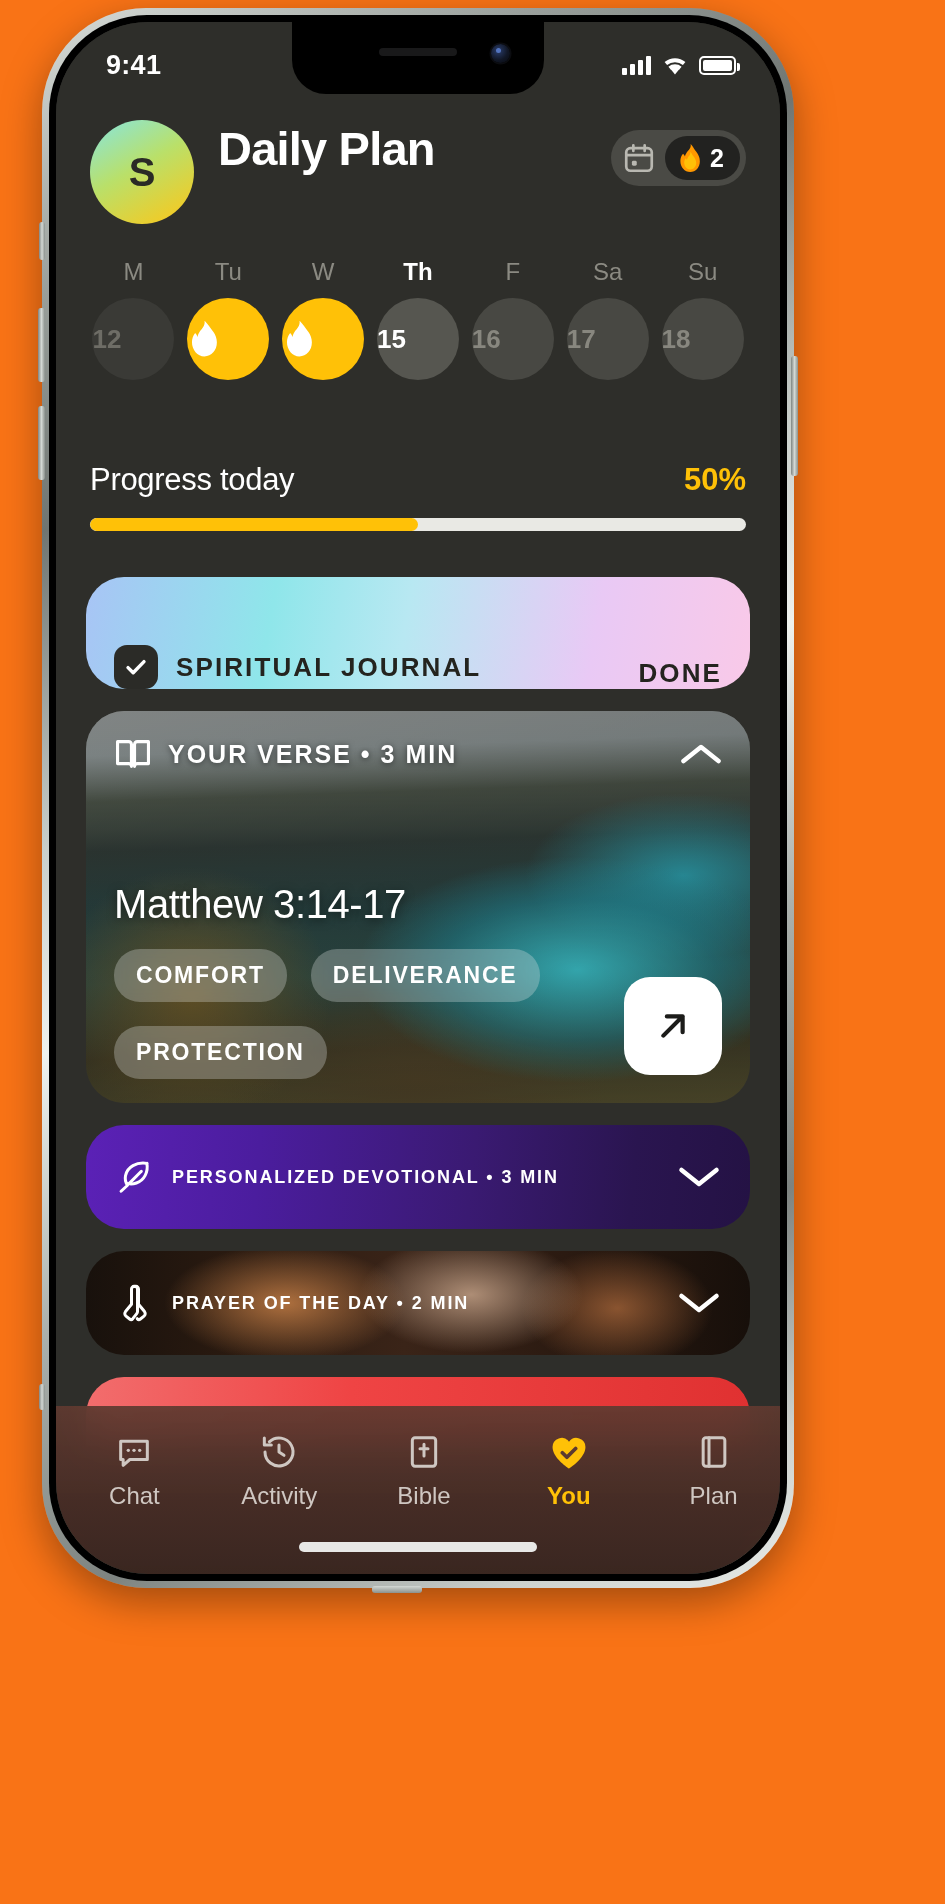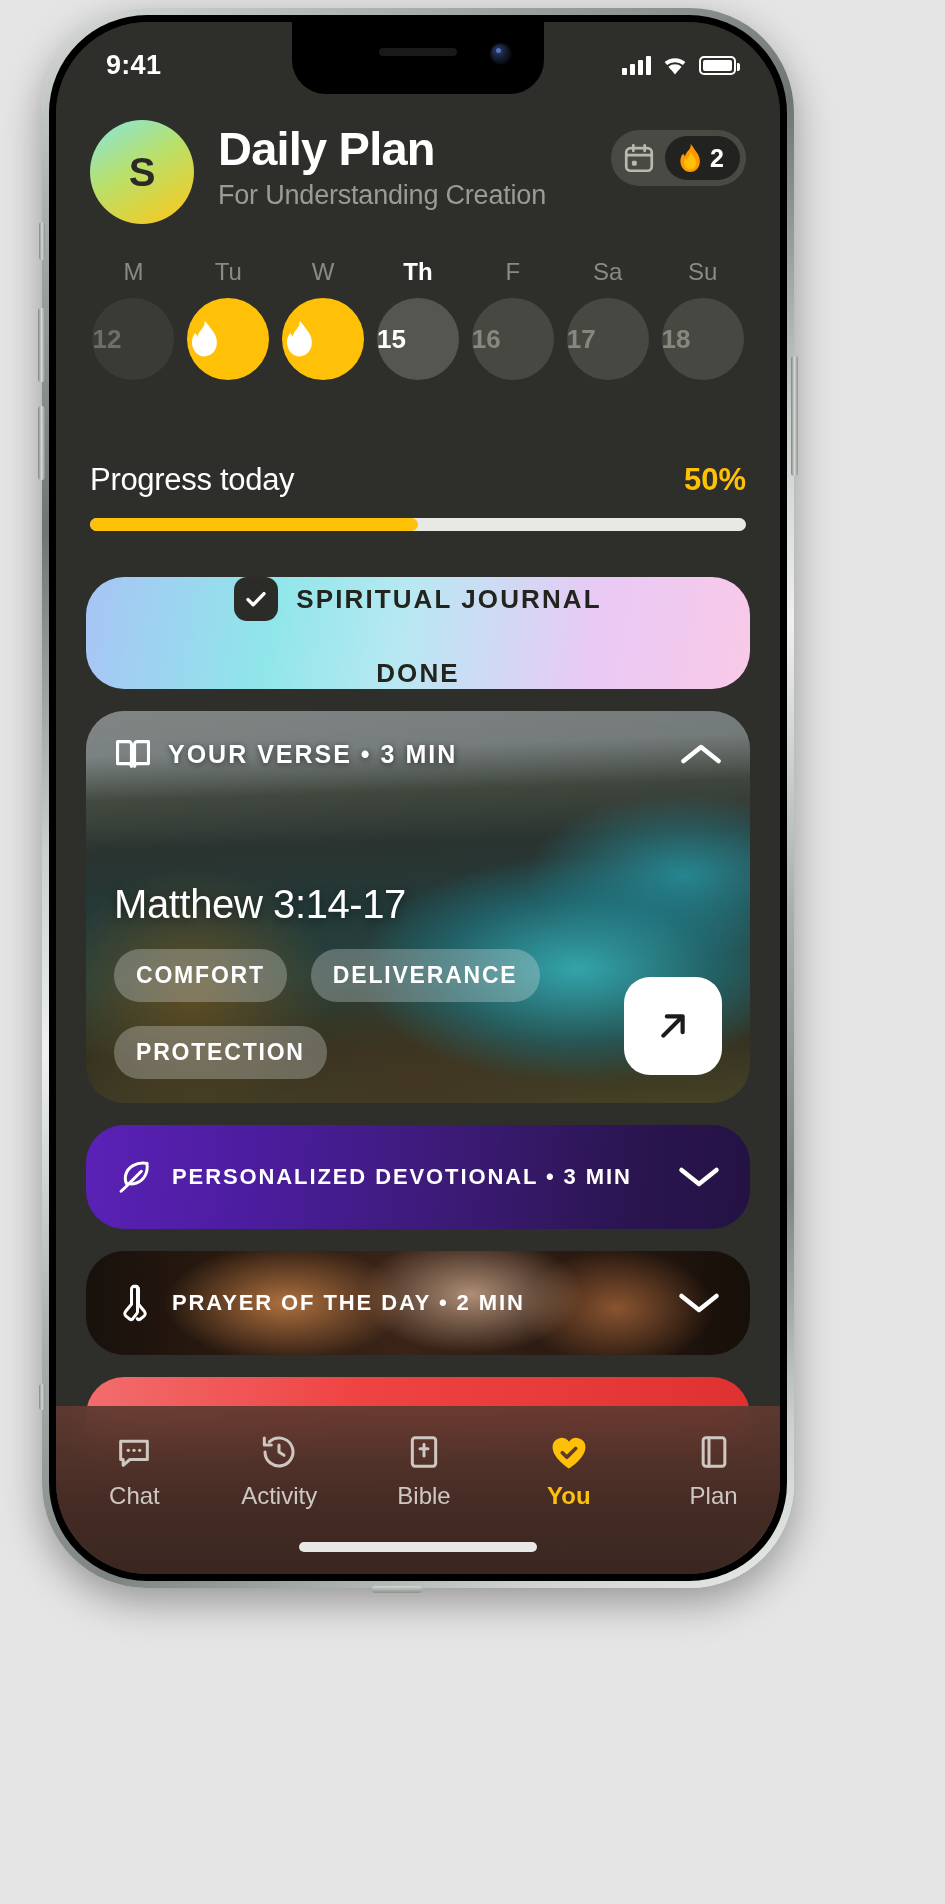--- a/index.html
+++ b/index.html
@@ -2,21 +2,21 @@
 <html><head>
 <meta charset="utf-8">
 <style>
   * { box-sizing: border-box; margin: 0; padding: 0; }
   html, body {
     width: 945px; height: 1904px;
     background: #ffffff;
     font-family: "Liberation Sans", sans-serif;
     overflow: hidden;
   }
-  .stage { position: relative; width: 945px; height: 1904px; background: #e5e5e5; }
+  .stage { position: relative; width: 945px; height: 1904px; background: #f97316; }
 
   
   .phone {
     position: absolute; left: 42px; top: 8px;
     width: 752px; height: 1580px;
     border-radius: 104px;
     background: linear-gradient(150deg,#d8dcd8 0%,#9aa09c 14%,#6f7572 26%,#c9cfcb 42%,#eef1ee 52%,#aab0ac 66%,#7d8380 80%,#cdd2ce 92%,#e8ebe8 100%);
     padding: 7px;
     box-shadow: 0 14px 40px rgba(0,0,0,.35);
   }
@@ -129,24 +129,23 @@
     margin: 20px 34px 0 34px; height: 13px; border-radius: 8px;
     background: #e9e9e4; overflow: hidden;
   }
   .prog-fill { height: 100%; background: #ffc107; border-radius: 8px; }
 
   
   .cards { padding: 0 30px; margin-top: 46px; }
   .card { border-radius: 38px; overflow: hidden; position: relative; margin-bottom: 22px; }
 
   .card-journal {
-    height: 112px; display: flex; align-items: center; justify-content: space-between;
+    height: 112px; display: flex; align-items: flex-end; justify-content: space-between;
     padding: 0 28px;
     background: linear-gradient(100deg,#a8c4f5 0%,#8fe6ea 28%,#b8e8f2 48%,#e9c9f5 76%,#f9c9e8 100%);
-    flex-direction: column;
   }
   .jrn-left { display: flex; align-items: center; gap: 18px; }
   .checkbox {
     width: 44px; height: 44px; border-radius: 13px; background: #2b2b27;
     display: flex; align-items: center; justify-content: center;
   }
   .jrn-title { color: #24241f; font-size: 26px; font-weight: 700; letter-spacing: 2.1px; }
   .jrn-done { color: #24241f; font-size: 26px; font-weight: 700; letter-spacing: 2.1px; }
 
   .card-verse { height: 392px; }
@@ -177,21 +176,21 @@
     width: 98px; height: 98px; border-radius: 26px; background: #fff;
     display: flex; align-items: center; justify-content: center;
   }
 
   .card-dev {
     height: 104px; display: flex; align-items: center; justify-content: space-between;
     padding: 0 30px;
     background: linear-gradient(95deg,#5b21b6 0%,#4b1d9e 26%,#3a1a72 58%,#2a1550 82%,#241244 100%);
   }
   .row-left { display: flex; align-items: center; gap: 18px; }
-  .row-title { color: #fff; font-size: 22px; font-weight: 700; letter-spacing: 1.9px; }
+  .row-title { color: #fff; font-size: 18px; font-weight: 700; letter-spacing: 1.9px; }
 
   .card-prayer { height: 104px; display: flex; align-items: center; justify-content: space-between; padding: 0 30px; position: relative; }
   .prayer-bg {
     position: absolute; inset: 0;
     background:
       radial-gradient(ellipse 26% 80% at 30% 50%, rgba(196,126,70,.85) 0%, rgba(0,0,0,0) 70%),
       radial-gradient(ellipse 24% 80% at 58% 42%, rgba(214,178,150,.75) 0%, rgba(0,0,0,0) 70%),
       radial-gradient(ellipse 20% 80% at 80% 55%, rgba(180,110,62,.7) 0%, rgba(0,0,0,0) 72%),
       linear-gradient(90deg,#18110c 0%,#2a1a10 22%,#3a2418 48%,#2b1a11 72%,#170f0a 100%);
   }
@@ -258,21 +257,20 @@
           </div>
         </div>
 
         <div class="app">
           <div class="app-scroll">
 
             <div class="header">
               <div class="avatar">S</div>
               <div class="head-text">
                 <div class="app-title">Daily Plan</div>
-                <div class="app-sub">For Understanding Creation</div>
               </div>
               <div class="head-right">
                 <div class="pillbar">
                   <div class="pill-cal">
                     <svg width="34" height="34" viewBox="0 0 24 24" fill="none" stroke="#b9b8b1" stroke-width="1.9" stroke-linecap="round">
                       <rect x="3" y="5" width="18" height="16" rx="3"></rect>
                       <path d="M3 10h18M8 3v4M16 3v4"></path>
                       <rect x="7" y="14" width="3.4" height="3.4" rx="1" fill="#b9b8b1" stroke="none"></rect>
                     </svg>
                   </div>

